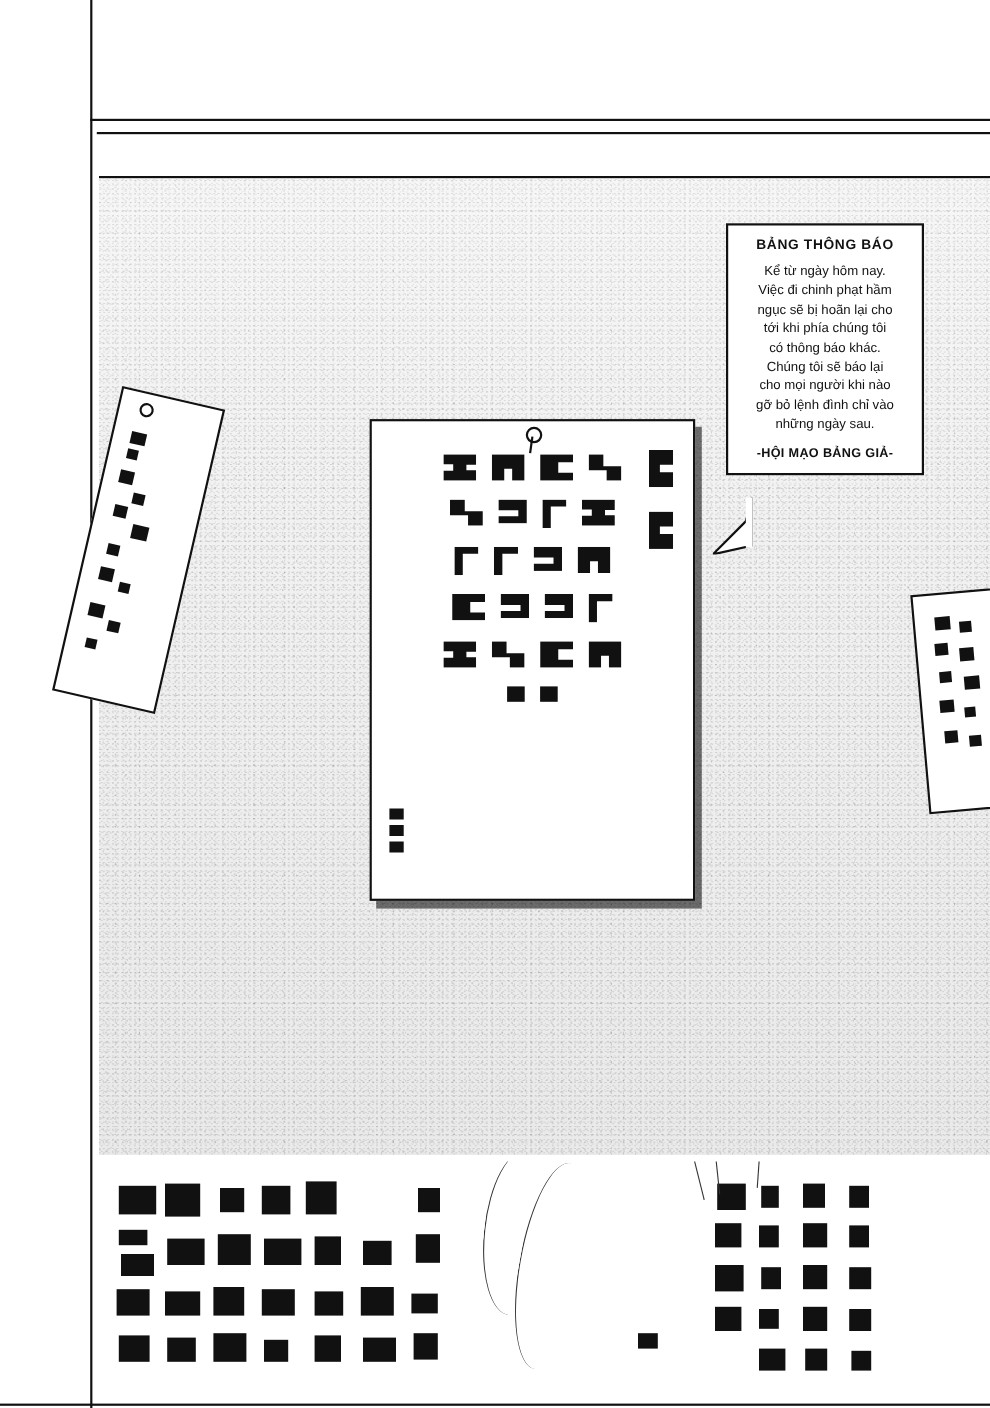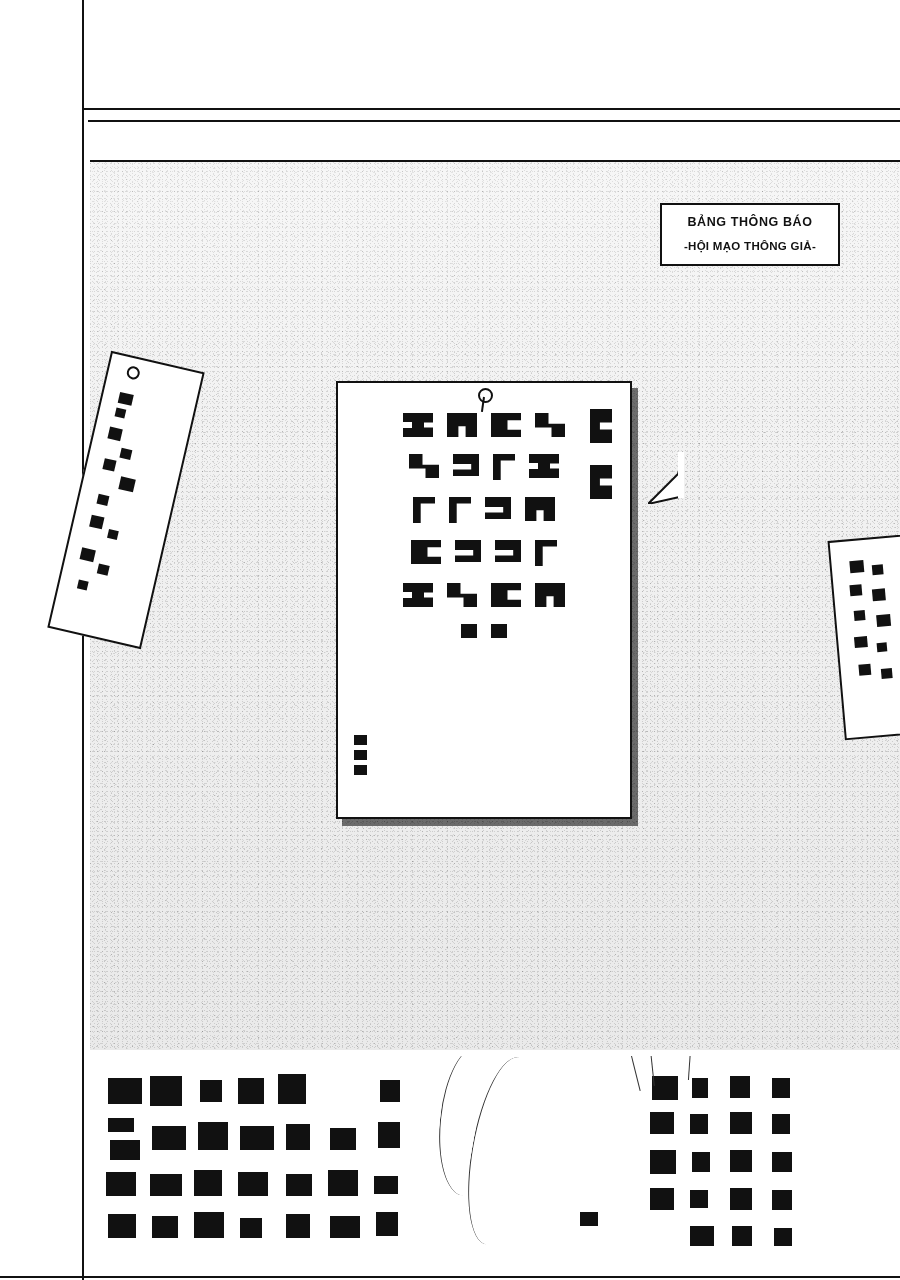--- a/index.html
+++ b/index.html
@@ -386,21 +386,30 @@
 
   <div class="notice-tail">
     <svg width="36" height="52" viewBox="0 0 36 52">
       <polygon points="36,0 36,44 0,52 30,22" fill="#ffffff" stroke="#111111" stroke-width="2"></polygon>
       <rect x="30" y="0" width="8" height="46" fill="#ffffff"></rect>
     </svg>
   </div>
 
   <div class="notice">
     <div class="notice-title">BẢNG THÔNG BÁO</div>
-    <div class="notice-sign">-HỘI MẠO THÔNG GIẢ-</div>
+    <div class="notice-body">Kể từ ngày hôm nay.
+Việc đi chinh phạt hầm
+ngục sẽ bị hoãn lại cho
+tới khi phía chúng tôi
+có thông báo khác.
+Chúng tôi sẽ báo lại
+cho mọi người khi nào
+gỡ bỏ lệnh đình chỉ vào
+những ngày sau.</div>
+    <div class="notice-sign">-HỘI MẠO BẢNG GIẢ-</div>
   </div>
 
   <div class="bottom-panel">
 
     <div class="blk" style="left:18px;top:22px;width:34px;height:26px;"></div>
     <div class="blk" style="left:60px;top:20px;width:32px;height:30px;"></div>
     <div class="blk" style="left:110px;top:24px;width:22px;height:22px;"></div>
     <div class="blk" style="left:148px;top:22px;width:26px;height:26px;"></div>
     <div class="blk" style="left:188px;top:18px;width:28px;height:30px;"></div>
     <div class="blk" style="left:290px;top:24px;width:20px;height:22px;"></div>

